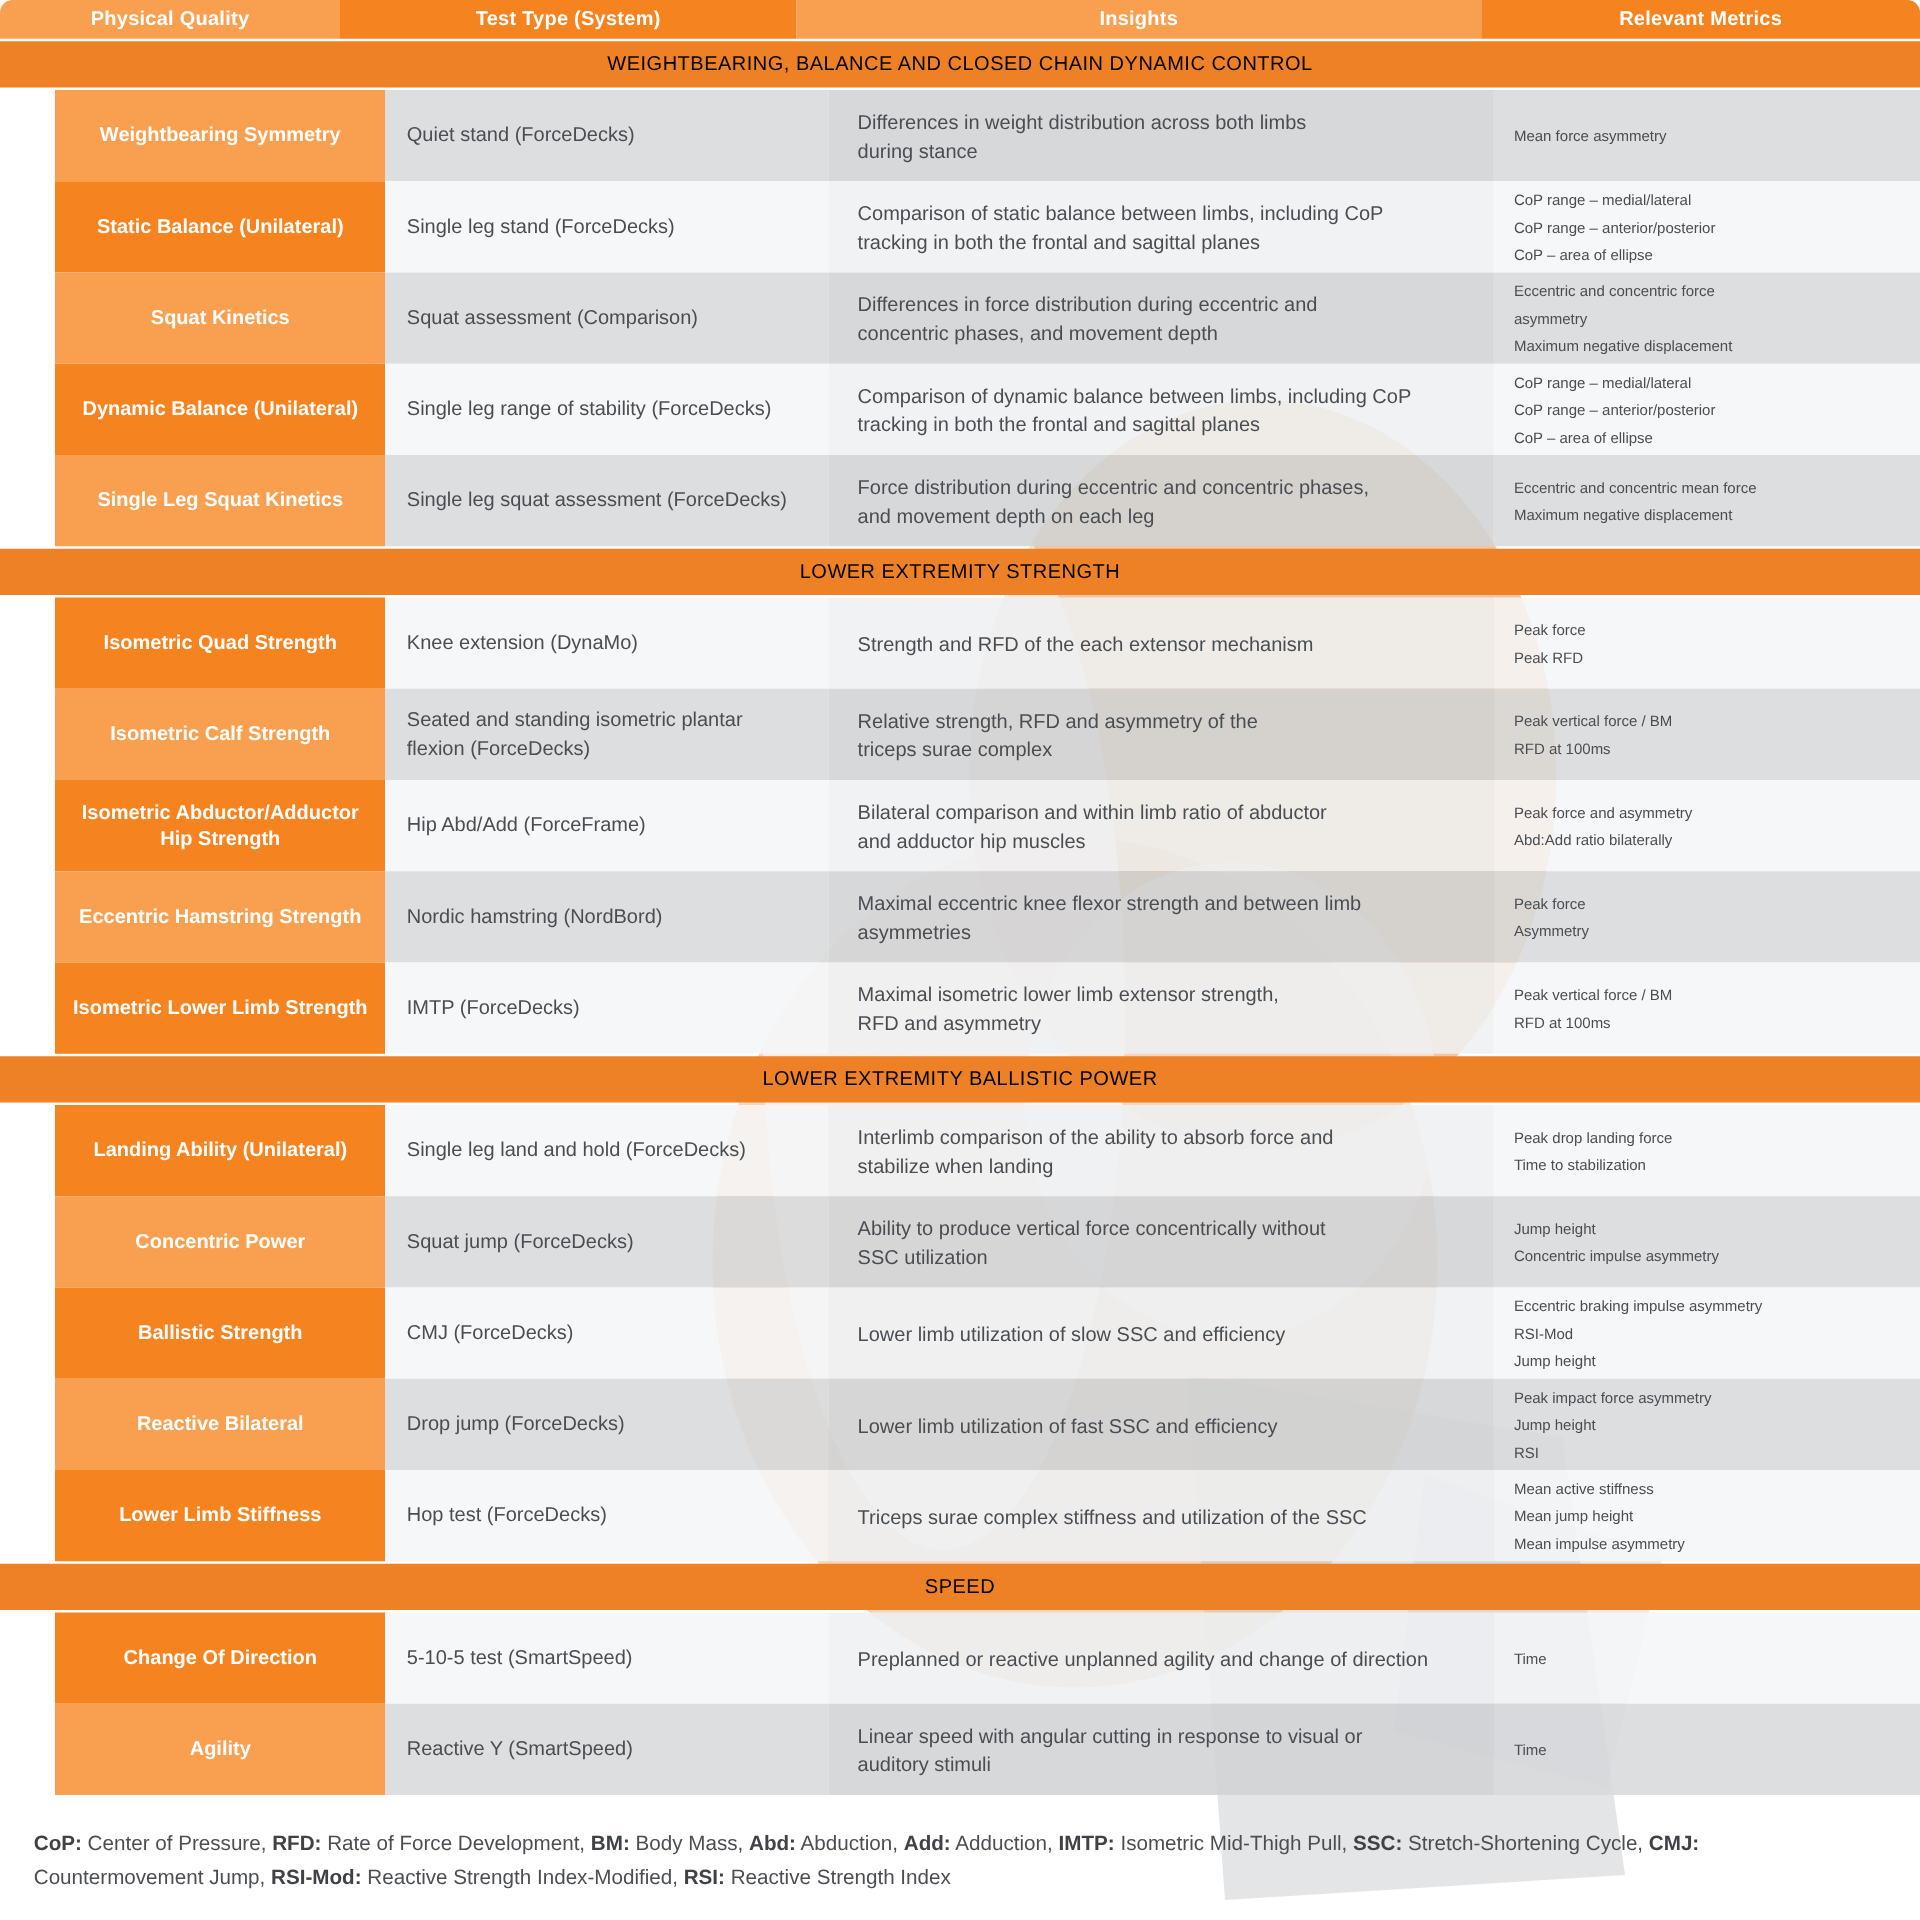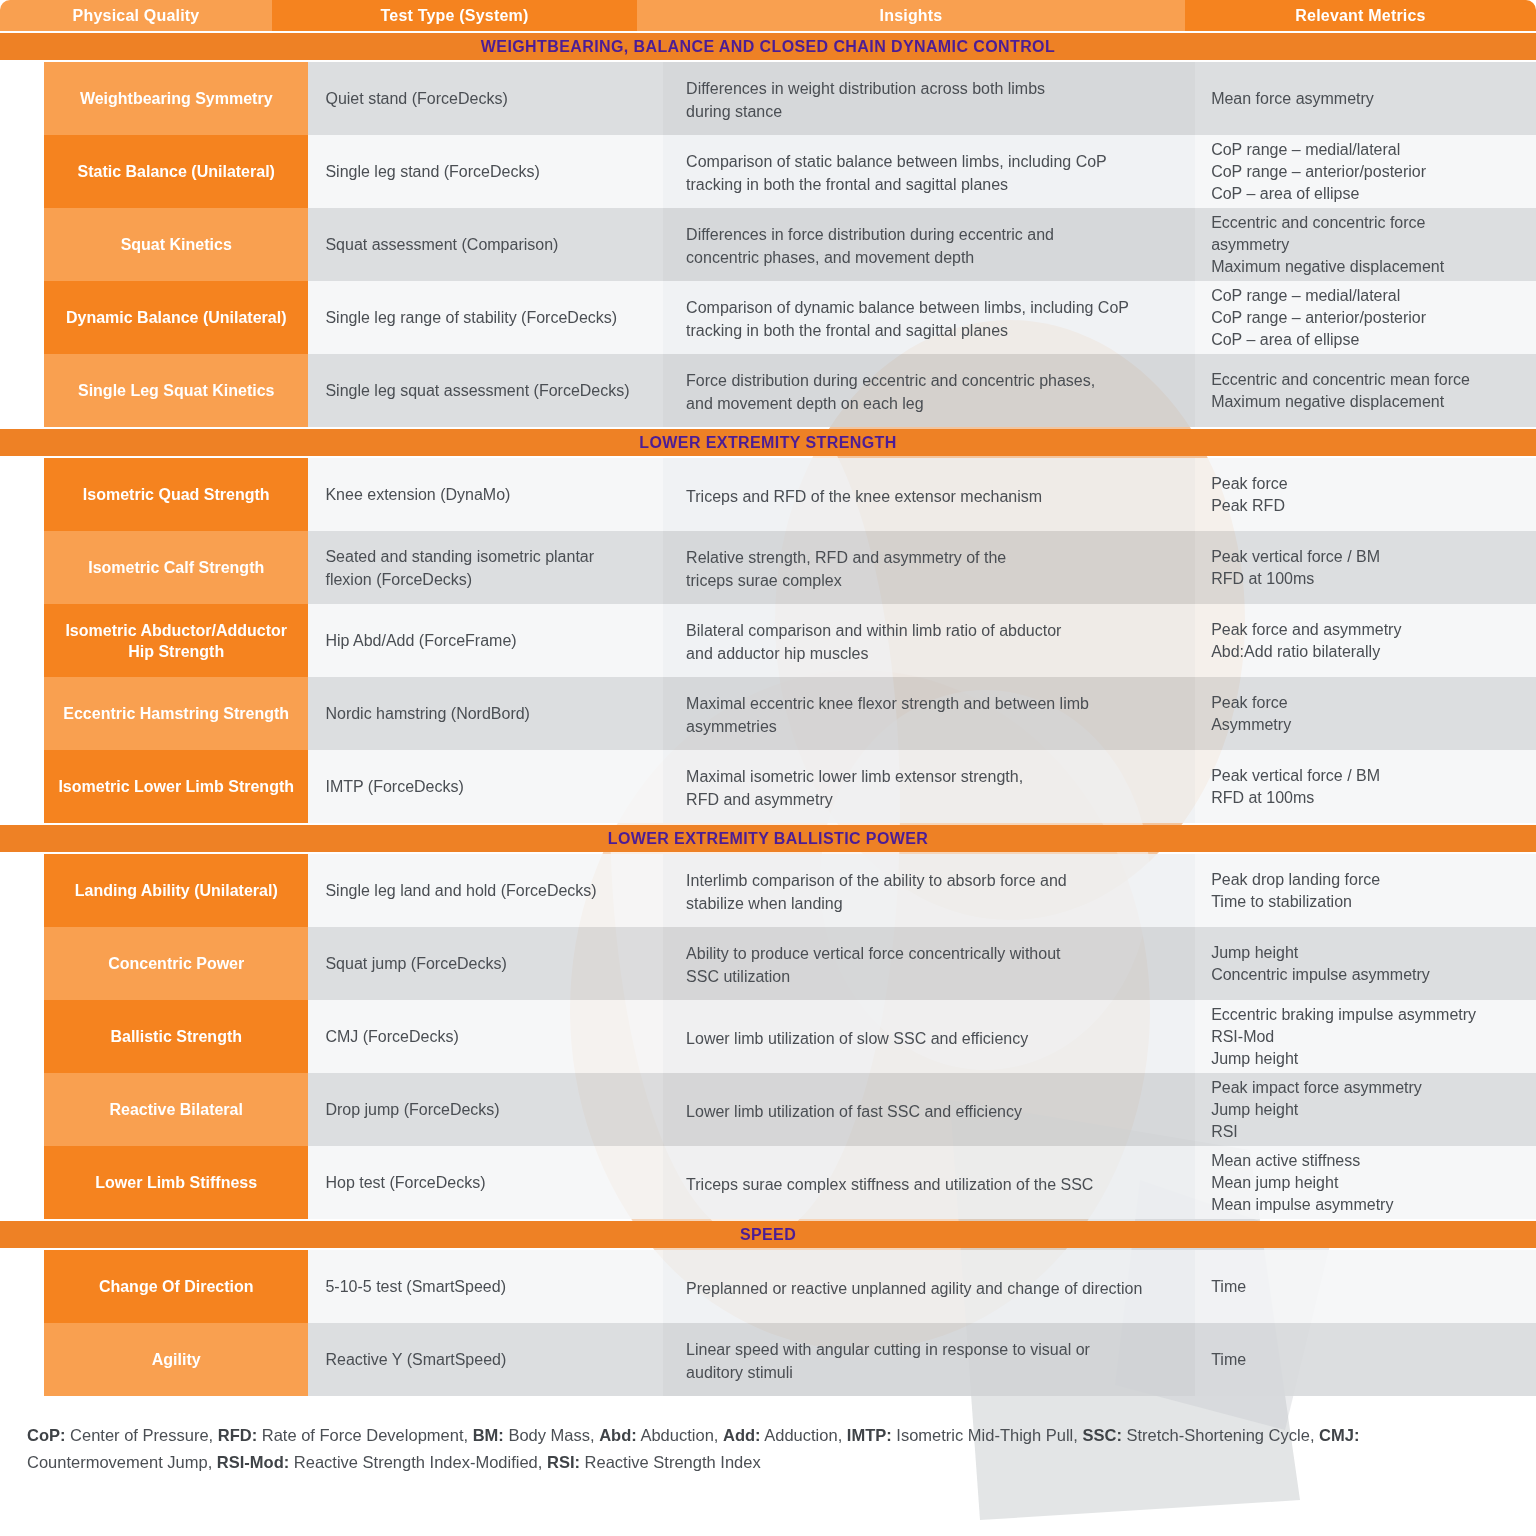--- a/index.html
+++ b/index.html
@@ -17,23 +17,23 @@
   .hcell{
     display:flex;align-items:center;justify-content:center;
     color:#ffffff;font-weight:700;font-size:16px;letter-spacing:.2px;
   }
   .hc1{width:272px;background:#F9A050;border-radius:10px 0 0 0;}
   .hc2{width:365px;background:#F5831F;}
   .hc3{width:548px;background:#F9A050;}
   .hc4{width:351px;background:#F5831F;border-radius:0 10px 0 0;}
   
   .section-bar{
-    height:27px;margin:2px 0;background:#EE8125;
+    height:37px;margin:2px 0;background:#EE8125;
     display:flex;align-items:center;justify-content:center;
-    color:#4c1d95;font-weight:700;font-size:16px;letter-spacing:.4px;
+    color:#000000;font-weight:400;font-size:16px;letter-spacing:.4px;
   }
   
   .row{display:flex;height:73px;}
   .cell{display:flex;align-items:center;box-sizing:border-box;}
   .c-quality{
     width:272px;justify-content:center;text-align:center;
     color:#ffffff;font-weight:700;font-size:16px;line-height:21px;
     padding:0 14px;white-space:pre-line;margin-left:44px;
   }
   .tone-gray  .c-quality{background:#F9A050;}
@@ -41,21 +41,21 @@
   .c-test{
     width:365px;padding:0 14px 0 17px;
     color:#4A4E53;font-size:16px;line-height:23px;white-space:pre-line;
   }
   .c-insight{
     width:548px;padding:3px 10px 0 23px;
     color:#4A4E53;font-size:16px;line-height:23px;white-space:pre-line;
   }
   .c-metrics{
     width:351px;padding:0 8px 0 16px;
-    color:#4A4E53;font-size:16px;line-height:22px;white-space:pre-line;
+    color:#4A4E53;font-size:12px;line-height:22px;white-space:pre-line;
   }
   .tone-gray  .c-test, .tone-gray  .c-metrics{background:rgba(215,217,219,.87);}
   .tone-gray  .c-insight{background:rgba(208,210,213,.87);}
   .tone-white .c-test, .tone-white .c-metrics{background:rgba(245,246,247,.87);}
   .tone-white .c-insight{background:rgba(238,240,242,.87);}
   
   .footnotes{
     position:relative;z-index:1;
     padding:26px 40px 0 27px;
     color:#4B4F54;font-size:16.5px;line-height:27px;
@@ -136,21 +136,21 @@
   </div>
 </div>
   </div>
 
   <div>
     <div class="section-bar">LOWER EXTREMITY STRENGTH</div>
     <div class="section-rows">
   <div class="row tone-white">
     <div class="cell c-quality">Isometric Quad Strength</div>
     <div class="cell c-test">Knee extension (DynaMo)</div>
-    <div class="cell c-insight">Triceps and RFD of the knee extensor mechanism</div>
+    <div class="cell c-insight">Strength and RFD of the each extensor mechanism</div>
     <div class="cell c-metrics">Peak force
 Peak RFD</div>
   </div>
 
   <div class="row tone-gray">
     <div class="cell c-quality">Isometric Calf Strength</div>
     <div class="cell c-test">Seated and standing isometric plantar
 flexion (ForceDecks)</div>
     <div class="cell c-insight">Relative strength, RFD and asymmetry of the
 triceps surae complex</div>

